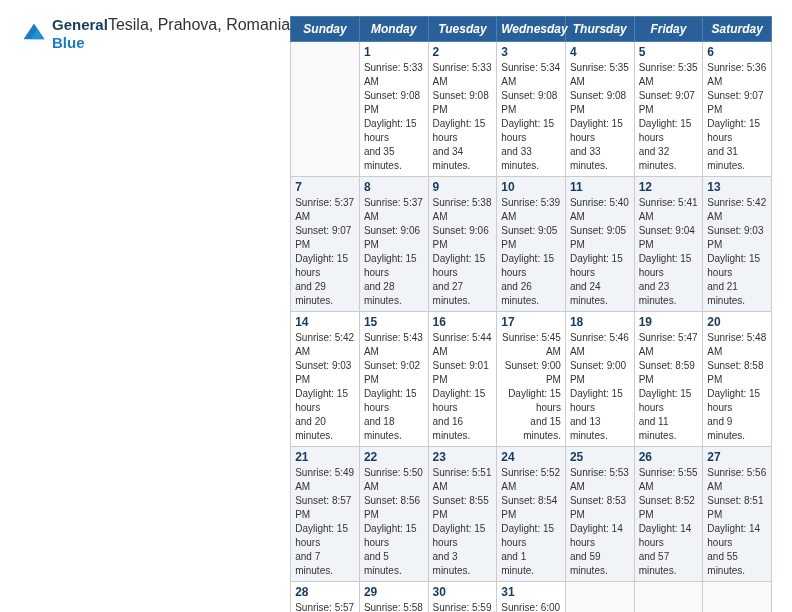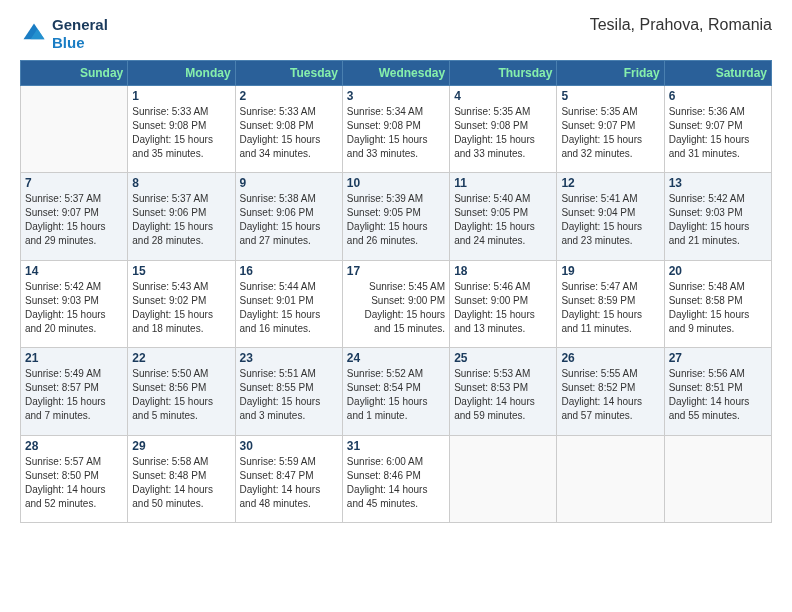--- a/index.html
+++ b/index.html
@@ -8,21 +8,21 @@
       height: 612px;
       font-family: Arial, sans-serif;
       background: #fff;
       overflow: hidden;
     }
     .page {
       width: 792px;
       height: 533px;
       padding: 16px 20px 10px 20px;
       display: flex;
-      flex-direction: column;
+      flex-direction: row;
     }
     .header {
       display: flex;
       justify-content: space-between;
       align-items: flex-start;
       margin-bottom: 8px;
     }
     .logo {
       display: flex;
       align-items: center;
@@ -54,26 +54,27 @@
     }
     .calendar {
       flex: 1;
       border: 1px solid #ccc;
       border-collapse: collapse;
       width: 100%;
       table-layout: fixed;
     }
     .calendar th {
       background: #2a6099;
-      color: #86efac;
+      color: #ffffff;
       font-size: 12px;
       font-weight: bold;
       padding: 5px 4px;
-      text-align: right;
+      text-align: center;
       border: 1px solid #4a80b0;
+      font-style: italic;
     }
     .calendar td {
       border: 1px solid #ccc;
       vertical-align: top;
       padding: 3px 4px;
       font-size: 9.5px;
       color: #333;
       background: #fff;
       height: 82px;
     }

